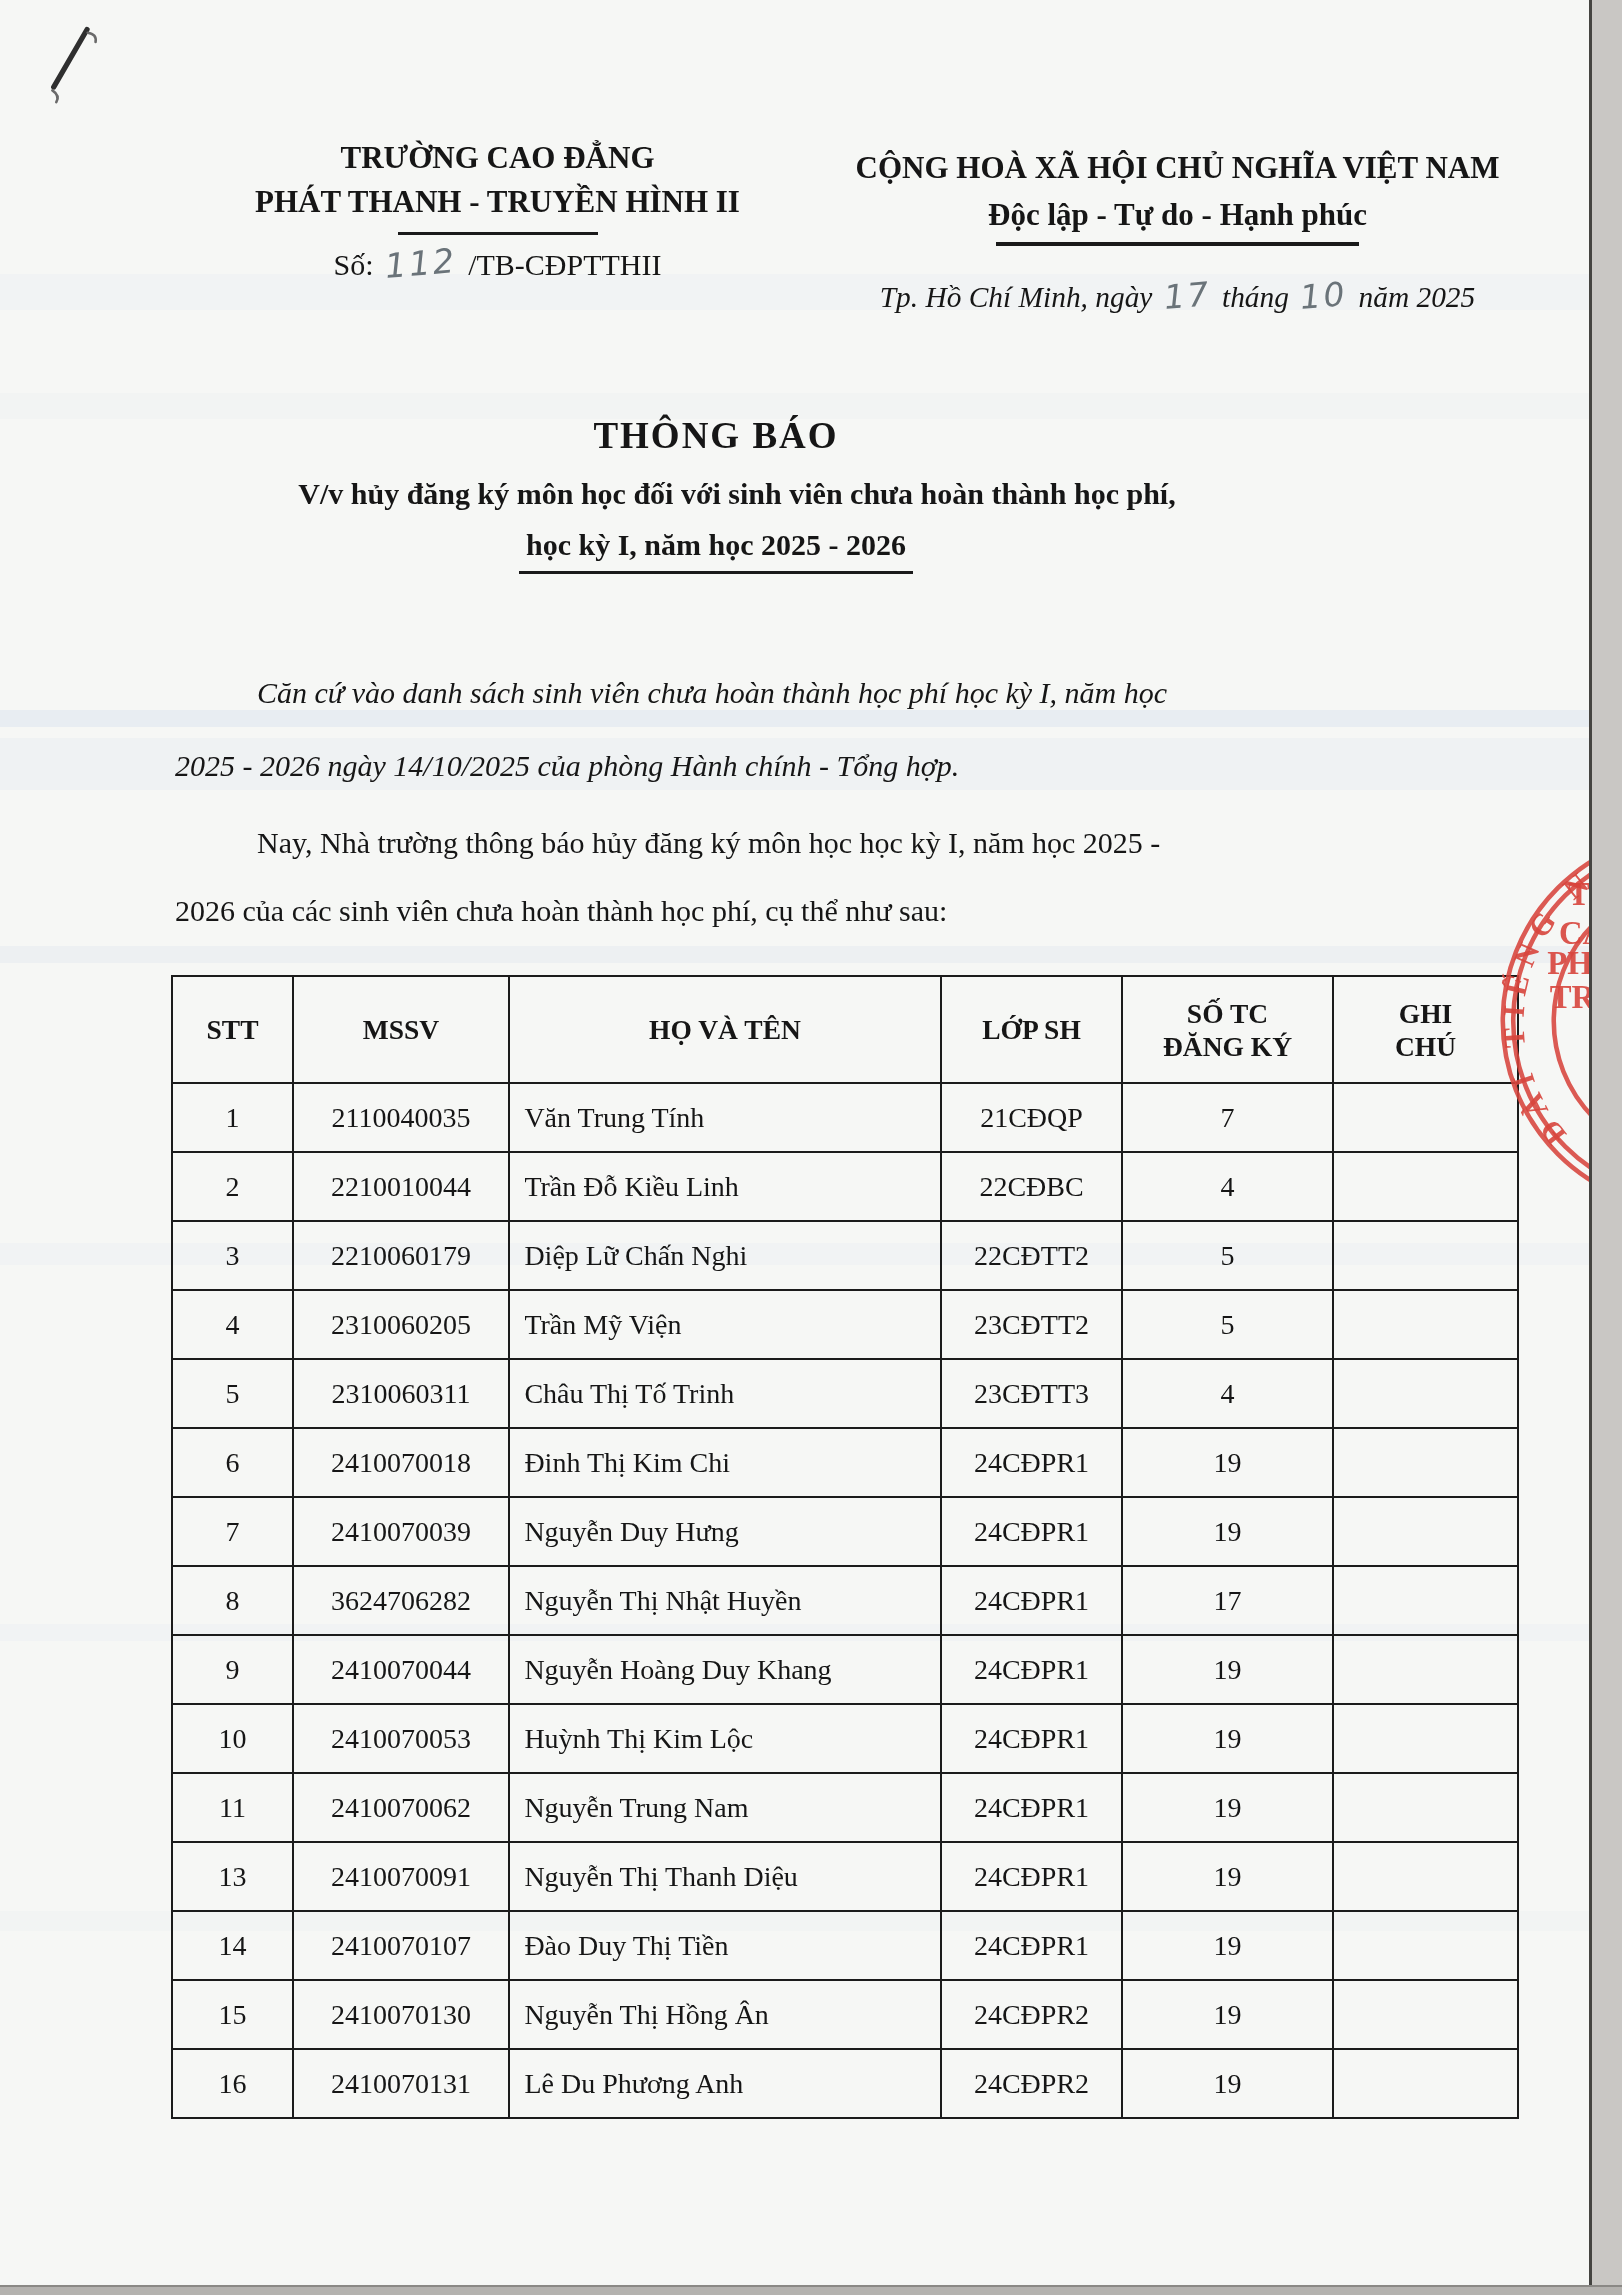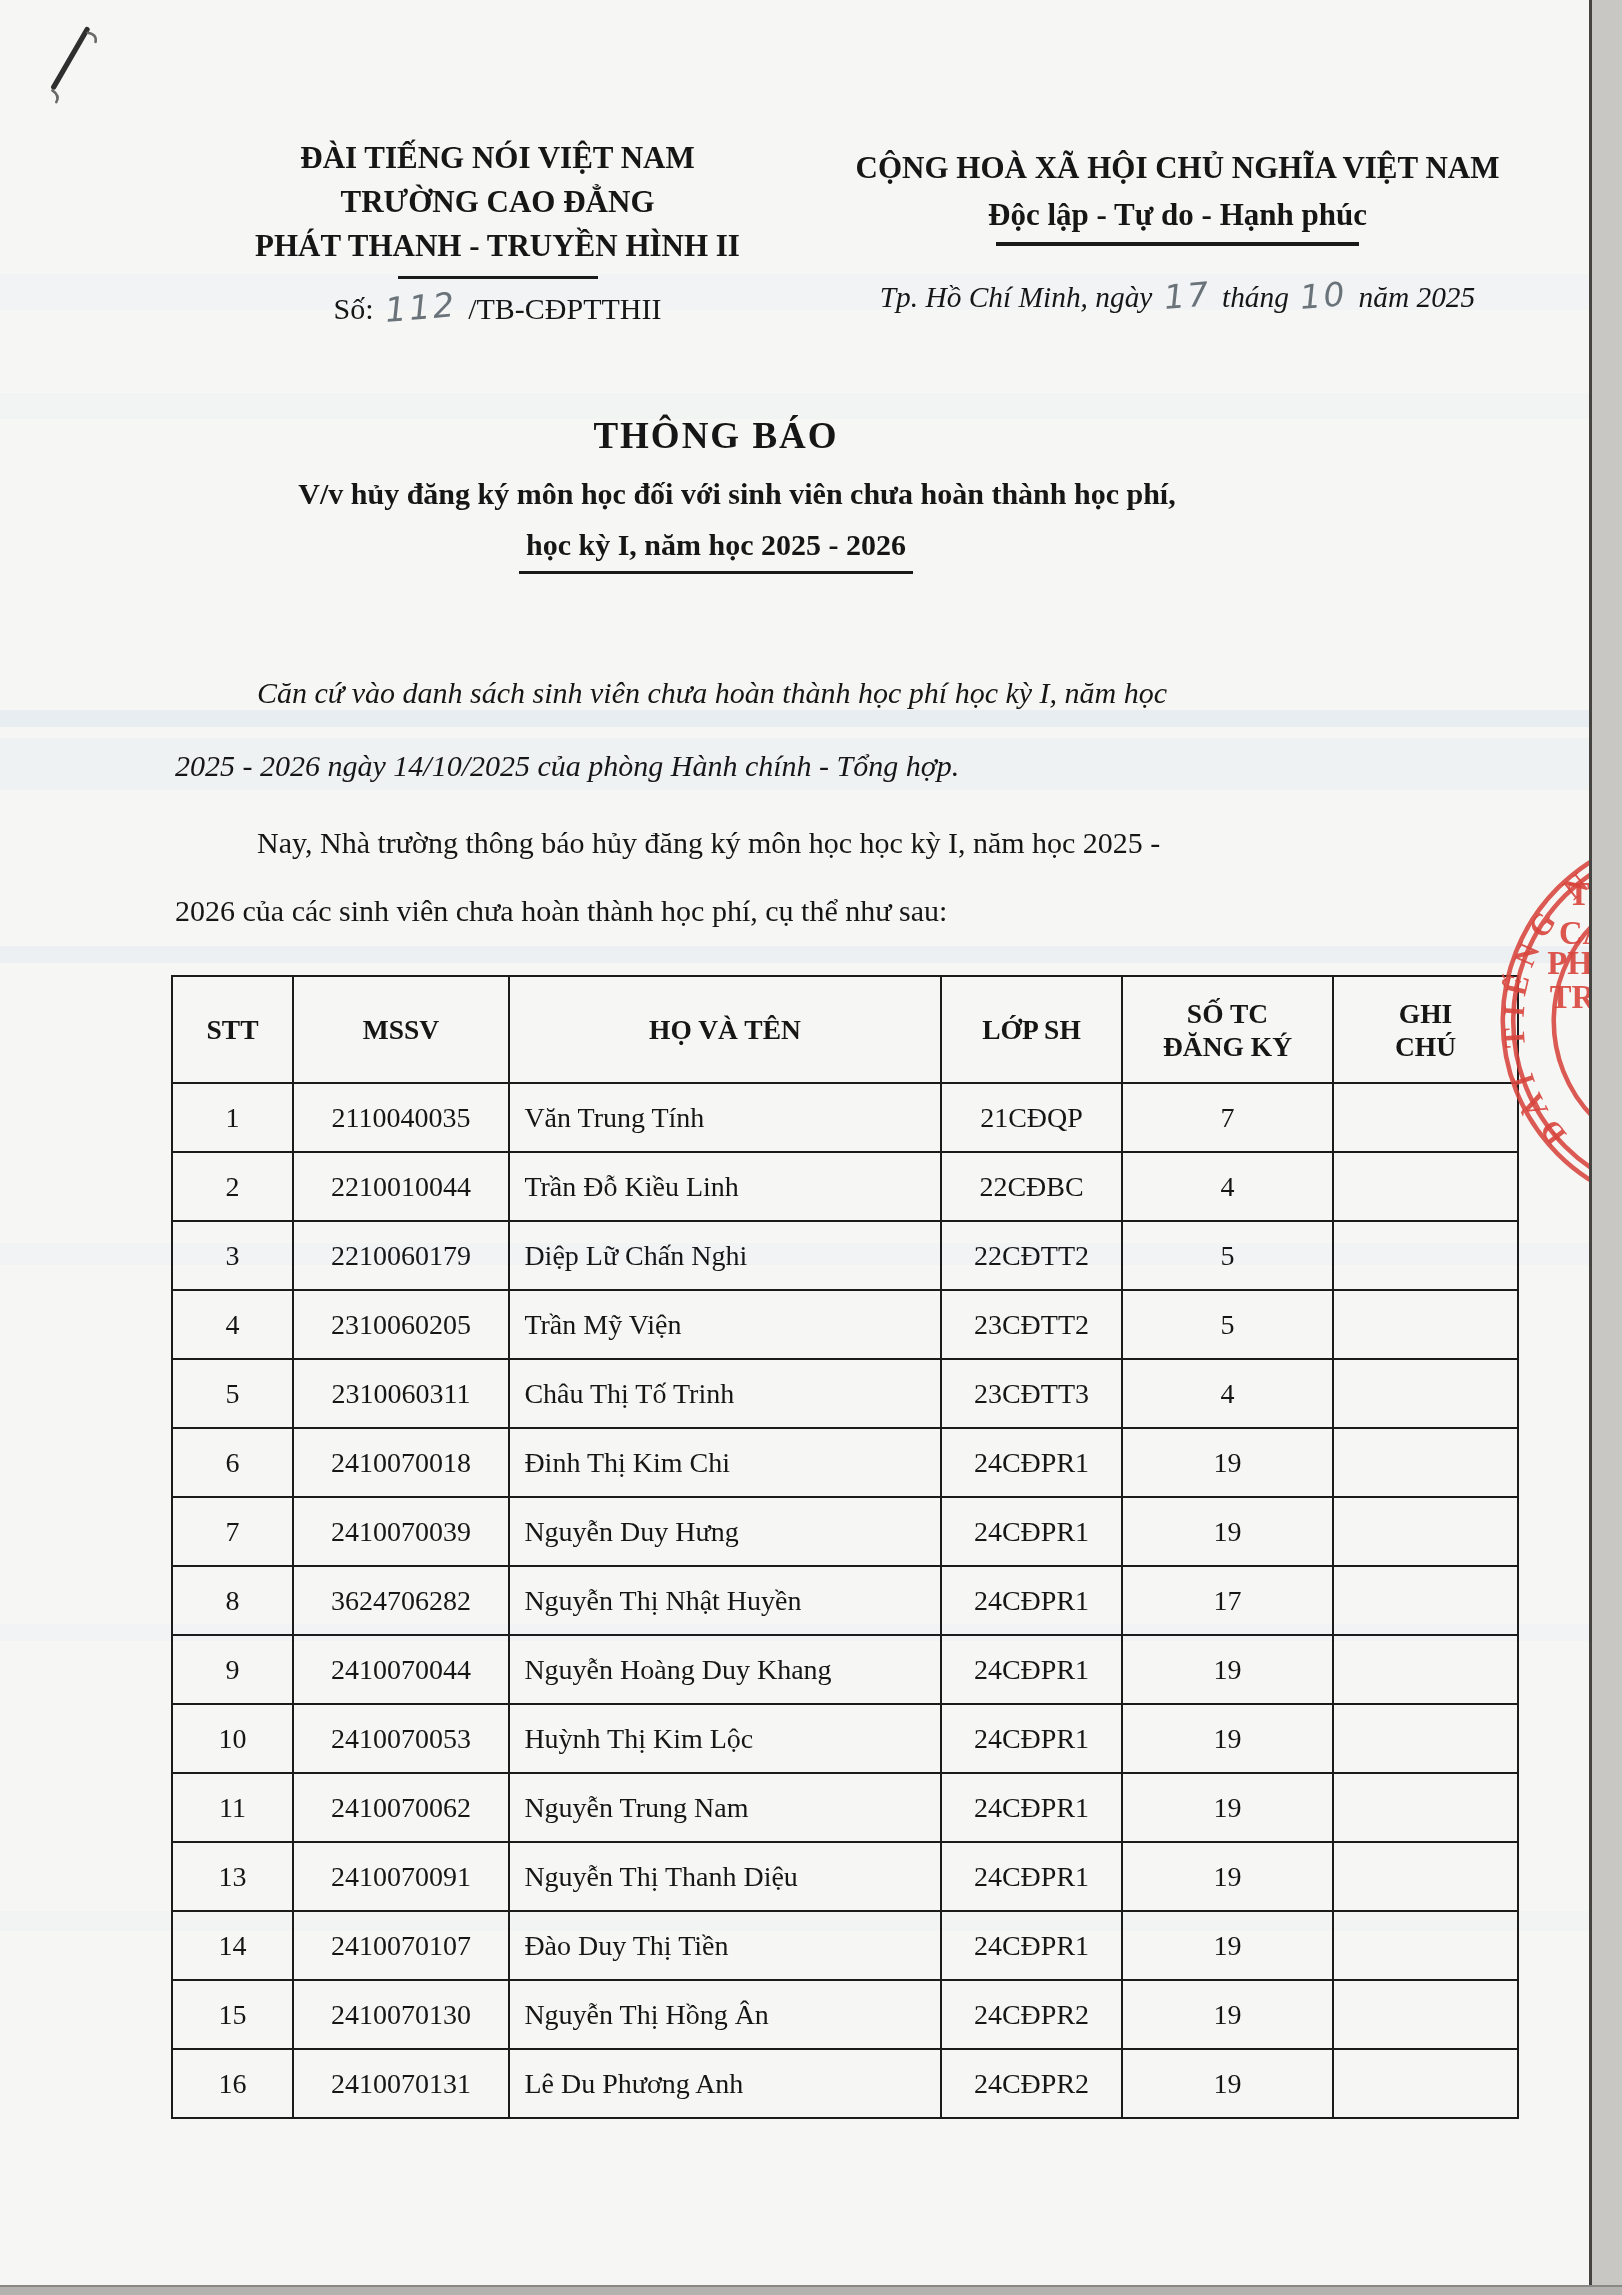--- a/index.html
+++ b/index.html
@@ -87,21 +87,20 @@
   <div class="band" style="top:1624px;height:17px;opacity:.10"></div>
   <div class="band" style="top:1911px;height:19.6px;opacity:.08"></div>
 
   <svg class="staple-svg" width="144" height="131" viewBox="0 0 220 200">
     <line x1="133" y1="45" x2="82" y2="133" stroke="#2f2f2f" stroke-width="8" stroke-linecap="round"></line>
     <path d="M 134 50 Q 148 52 146 64" stroke="#6a6a6a" stroke-width="4" fill="none" stroke-linecap="round"></path>
     <path d="M 80 138 Q 92 146 86 156" stroke="#6a6a6a" stroke-width="4" fill="none" stroke-linecap="round"></path>
   </svg>
 
   <div class="org-block">
-    <div class="org-line">ĐÀI TIẾNG NÓI VIỆT NAM</div>
     <div class="org-line">TRƯỜNG CAO ĐẲNG</div>
     <div class="org-line">PHÁT THANH  - TRUYỀN HÌNH II</div>
     <div class="org-underline"></div>
     <div class="doc-number">
       <span>Số:</span>
       <span class="handwriting">112</span>
       <span>/TB-CĐPTTHII</span>
     </div>
   </div>
 

